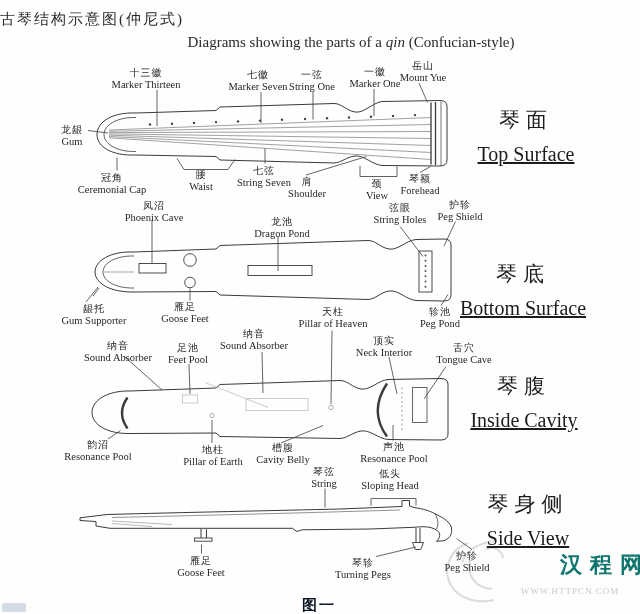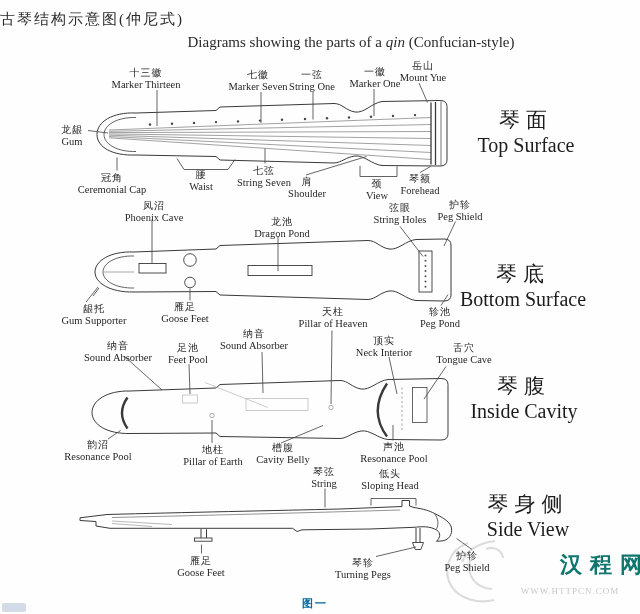--- a/index.html
+++ b/index.html
@@ -11,22 +11,22 @@
   .title-en{position:absolute;left:0;top:34px;width:640px;text-align:center;
             font-size:15px;color:#2a2a2a;padding-left:31px;}
   .title-en .it{font-style:italic;}
   .lbl{position:absolute;transform:translateX(-50%);text-align:center;
        line-height:1.22;white-space:nowrap;color:#262626;}
   .lbl .zh{display:block;font-size:10px;letter-spacing:1px;}
   .lbl .en{display:block;font-size:10.5px;}
   .view-h{position:absolute;transform:translateX(-50%);text-align:center;
           white-space:nowrap;color:#1c1c1c;}
   .view-h .vzh{display:block;font-size:21px;letter-spacing:6px;}
-  .view-h .ven{display:block;font-size:20px;margin-top:0;}
-  .caption{position:absolute;font-size:11px;font-weight:bold;letter-spacing:2px;color:#0369a1;}
+  .view-h .ven{display:block;font-size:20px;margin-top:9px;text-decoration:underline;}
+  .caption{position:absolute;font-size:15px;font-weight:bold;letter-spacing:2px;color:#0f172a;}
   .wm-logo{position:absolute;left:512px;top:550px;font-size:22px;font-weight:bold;
            letter-spacing:8px;color:#0f766e;white-space:nowrap;margin-left:48px;}
   .wm-url{position:absolute;left:514px;top:586px;width:112px;text-align:center;
           font-size:9px;font-weight:normal;letter-spacing:1px;color:#c8c8c8;}
   .artifact{position:absolute;left:2px;top:603px;width:24px;height:9px;
             background:#b5c3d6;opacity:.6;border-radius:2px;}
 </style>
 </head>
 <body>
 

